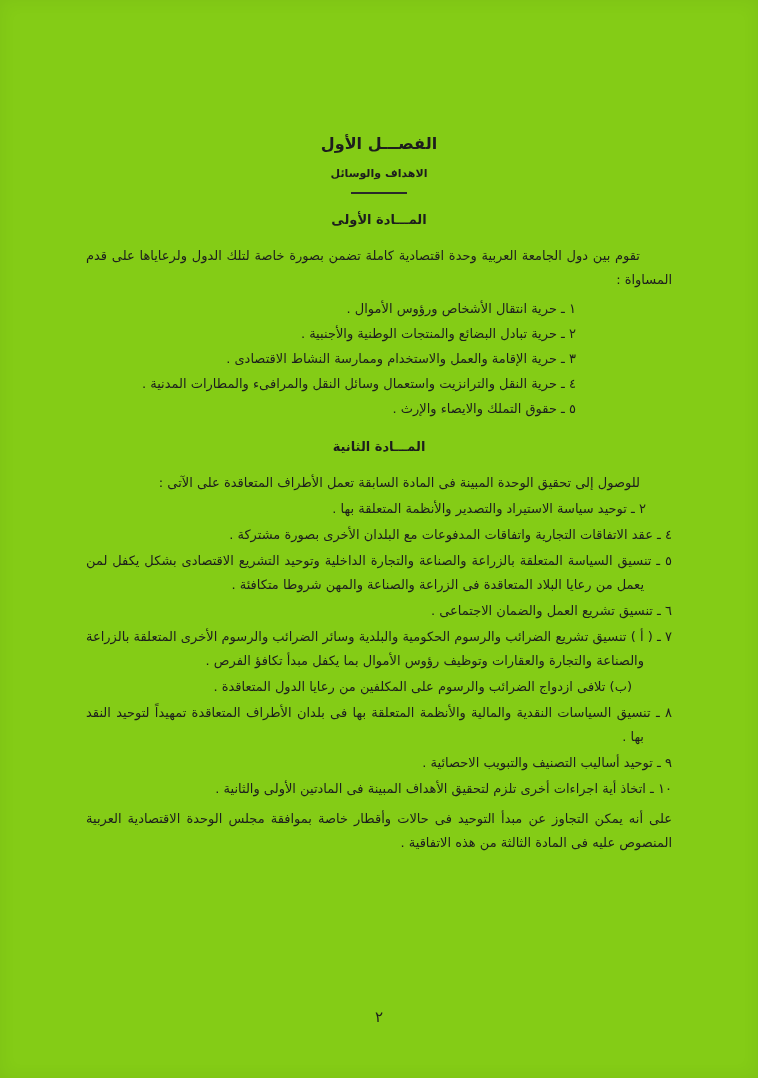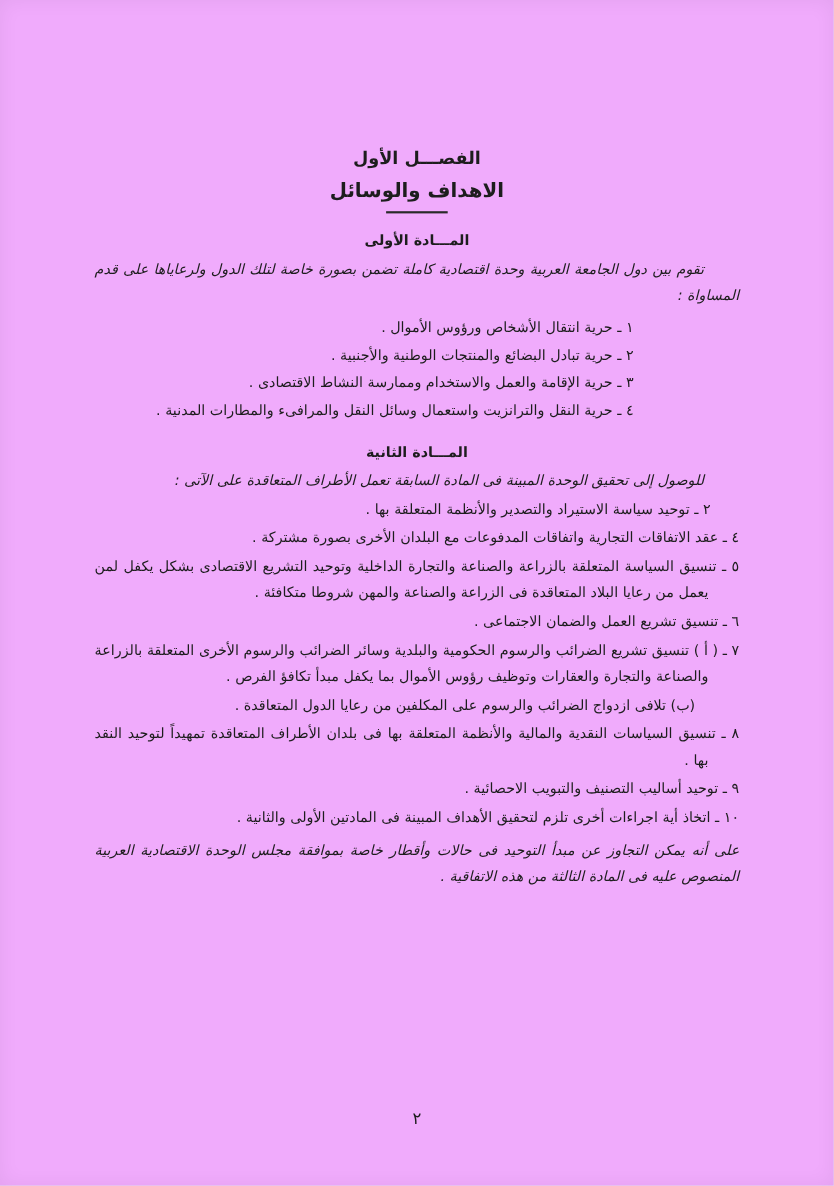--- a/index.html
+++ b/index.html
@@ -9,21 +9,21 @@
   }
   body {
     width: 758px;
     height: 1078px;
     font-family: "DejaVu Sans", sans-serif;
   }
   .page {
     position: relative;
     width: 758px;
     height: 1078px;
-    background: #f0abfc;
+    background: #84cc16;
     color: #1d1d1d;
     direction: rtl;
     overflow: hidden;
     box-shadow: inset 0 0 18px rgba(0,0,0,0.06);
   }
   .content {
     position: absolute;
     top: 134px;
     right: 86px;
     width: 586px;
@@ -33,42 +33,41 @@
   .chapter-title {
     margin: 0;
     text-align: center;
     font-size: 16px;
     font-weight: 700;
     line-height: 20px;
   }
   .chapter-subtitle {
     margin: 10px 0 0 0;
     text-align: center;
-    font-size: 18px;
+    font-size: 11px;
     font-weight: 700;
     line-height: 20px;
   }
   .heading-rule {
     width: 56px;
     height: 2px;
     background: #2a2a2a;
     margin: 8px auto 0 auto;
   }
   .article-heading {
     margin: 16px 0 0 0;
     text-align: center;
     font-size: 13px;
     font-weight: 700;
     line-height: 20px;
   }
   .para {
-    margin: 4px 0 0 0;
+    margin: 14px 0 0 0;
     text-align: justify;
     text-justify: inter-word;
-    font-style: italic;
   }
   .para.first-indent {
     text-indent: 32px; 
   }
   .list-a1 {
     margin-top: 4px;
     padding-right: 96px;
   }
   .list-a1 .item {
     margin: 0;
@@ -124,20 +123,21 @@
 
     <h3 class="article-heading">المـــادة الأولى</h3>
 
     <p class="para first-indent">تقوم بين دول الجامعة العربية وحدة اقتصادية كاملة تضمن بصورة خاصة لتلك الدول ولرعاياها على قدم المساواة :</p>
 
     <div class="list-a1">
       <p class="item">١ ـ حرية انتقال الأشخاص ورؤوس الأموال .</p>
       <p class="item">٢ ـ حرية تبادل البضائع والمنتجات الوطنية والأجنبية .</p>
       <p class="item">٣ ـ حرية الإقامة والعمل والاستخدام وممارسة النشاط الاقتصادى .</p>
       <p class="item">٤ ـ حرية النقل والترانزيت واستعمال وسائل النقل والمرافىء والمطارات المدنية .</p>
+      <p class="item">٥ ـ حقوق التملك والايصاء والإرث .</p>
     </div>
 
     <h3 class="article-heading">المـــادة الثانية</h3>
 
     <p class="para first-indent">للوصول إلى تحقيق الوحدة المبينة فى المادة السابقة تعمل الأطراف المتعاقدة على الآتى :</p>
 
     <div class="list-a2">
       <p class="item indent-1">٢ ـ توحيد سياسة الاستيراد والتصدير والأنظمة المتعلقة بها .</p>
       <p class="item">٤ ـ عقد الاتفاقات التجارية واتفاقات المدفوعات مع البلدان الأخرى بصورة مشتركة .</p>
       <p class="item">٥ ـ تنسيق السياسة المتعلقة بالزراعة والصناعة والتجارة الداخلية وتوحيد التشريع الاقتصادى بشكل يكفل لمن يعمل من رعايا البلاد المتعاقدة فى الزراعة والصناعة والمهن شروطا متكافئة .</p>

